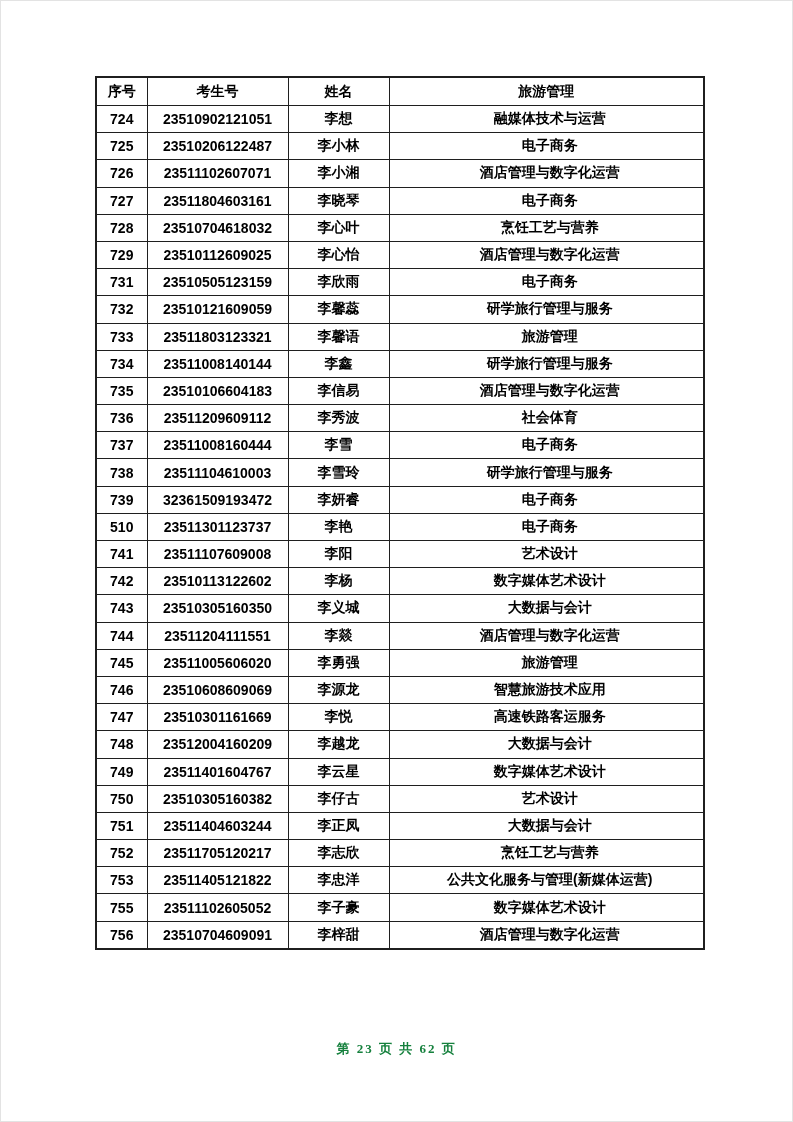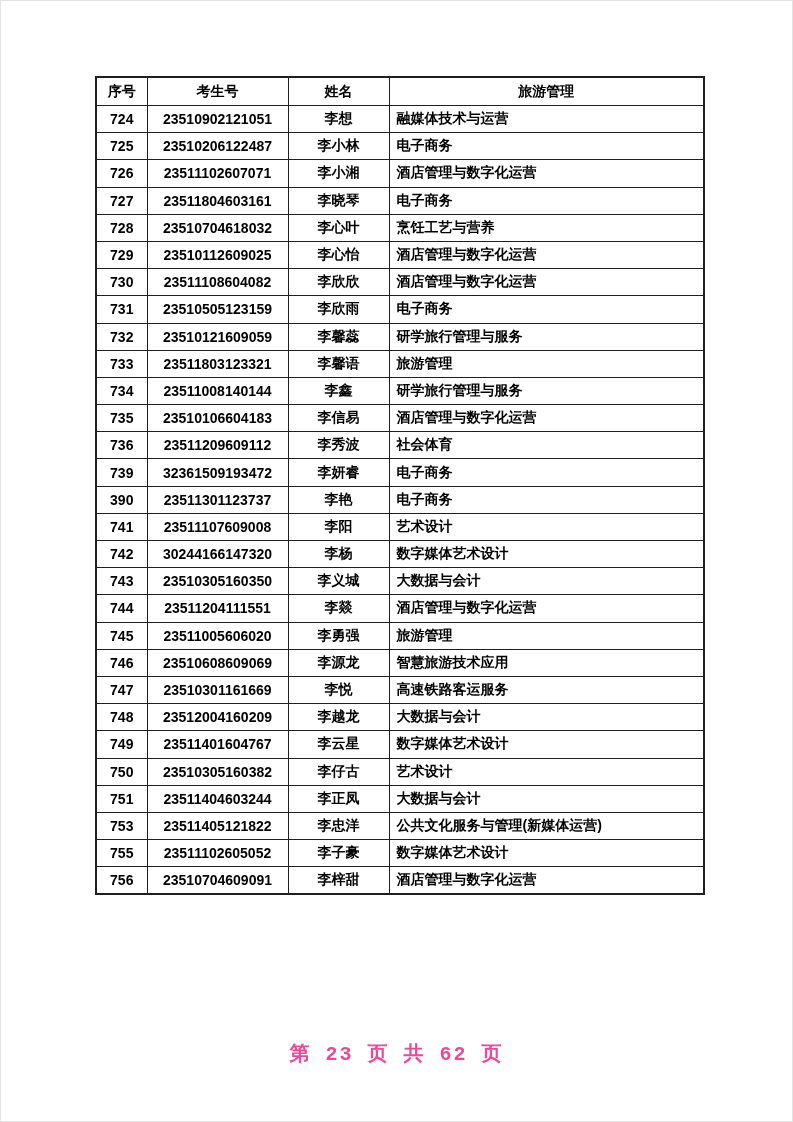--- a/index.html
+++ b/index.html
@@ -41,38 +41,38 @@
     text-align: center;
     vertical-align: middle;
     font-size: 14px;
   }
   table.roster td {
     height: 26.2px;
     vertical-align: middle;
     text-align: center;
   }
   table.roster td.c3 {
-    text-align: left;
+    text-align: center;
     padding-left: 7px;
   }
   col.col-index   { width: 51px;  }
   col.col-no      { width: 141px; }
   col.col-name    { width: 101px; }
   col.col-major   { width: 315px; }
   .footer {
     position: absolute;
     top: 1040px;
     left: 0;
     width: 100%;
     text-align: center;
-    font-family: Liberation Mono, monospace;
+    font-family: Liberation Serif, serif;
     font-weight: 700;
-    font-size: 20px;
+    font-size: 13px;
     letter-spacing: 2px;
-    color: #ec4899;
+    color: #15803d;
   }
 </style>
 </head>
 <body>
 
 <div class="page">
 
   <table class="roster">
     <colgroup>
       <col class="col-index">
@@ -119,26 +119,20 @@
           <td class="c2">李心叶</td>
           <td class="c3">烹饪工艺与营养</td>
         </tr>
         <tr>
           <td class="c0">729</td>
           <td class="c1">23510112609025</td>
           <td class="c2">李心怡</td>
           <td class="c3">酒店管理与数字化运营</td>
         </tr>
         <tr>
-          <td class="c0">730</td>
-          <td class="c1">23511108604082</td>
-          <td class="c2">李欣欣</td>
-          <td class="c3">酒店管理与数字化运营</td>
-        </tr>
-        <tr>
           <td class="c0">731</td>
           <td class="c1">23510505123159</td>
           <td class="c2">李欣雨</td>
           <td class="c3">电子商务</td>
         </tr>
         <tr>
           <td class="c0">732</td>
           <td class="c1">23510121609059</td>
           <td class="c2">李馨蕊</td>
           <td class="c3">研学旅行管理与服务</td>
@@ -161,40 +155,52 @@
           <td class="c2">李信易</td>
           <td class="c3">酒店管理与数字化运营</td>
         </tr>
         <tr>
           <td class="c0">736</td>
           <td class="c1">23511209609112</td>
           <td class="c2">李秀波</td>
           <td class="c3">社会体育</td>
         </tr>
         <tr>
+          <td class="c0">737</td>
+          <td class="c1">23511008160444</td>
+          <td class="c2">李雪</td>
+          <td class="c3">电子商务</td>
+        </tr>
+        <tr>
+          <td class="c0">738</td>
+          <td class="c1">23511104610003</td>
+          <td class="c2">李雪玲</td>
+          <td class="c3">研学旅行管理与服务</td>
+        </tr>
+        <tr>
           <td class="c0">739</td>
           <td class="c1">32361509193472</td>
           <td class="c2">李妍睿</td>
           <td class="c3">电子商务</td>
         </tr>
         <tr>
-          <td class="c0">390</td>
+          <td class="c0">510</td>
           <td class="c1">23511301123737</td>
           <td class="c2">李艳</td>
           <td class="c3">电子商务</td>
         </tr>
         <tr>
           <td class="c0">741</td>
           <td class="c1">23511107609008</td>
           <td class="c2">李阳</td>
           <td class="c3">艺术设计</td>
         </tr>
         <tr>
           <td class="c0">742</td>
-          <td class="c1">30244166147320</td>
+          <td class="c1">23510113122602</td>
           <td class="c2">李杨</td>
           <td class="c3">数字媒体艺术设计</td>
         </tr>
         <tr>
           <td class="c0">743</td>
           <td class="c1">23510305160350</td>
           <td class="c2">李义城</td>
           <td class="c3">大数据与会计</td>
         </tr>
         <tr>
@@ -239,20 +245,26 @@
           <td class="c2">李仔古</td>
           <td class="c3">艺术设计</td>
         </tr>
         <tr>
           <td class="c0">751</td>
           <td class="c1">23511404603244</td>
           <td class="c2">李正凤</td>
           <td class="c3">大数据与会计</td>
         </tr>
         <tr>
+          <td class="c0">752</td>
+          <td class="c1">23511705120217</td>
+          <td class="c2">李志欣</td>
+          <td class="c3">烹饪工艺与营养</td>
+        </tr>
+        <tr>
           <td class="c0">753</td>
           <td class="c1">23511405121822</td>
           <td class="c2">李忠洋</td>
           <td class="c3">公共文化服务与管理(新媒体运营)</td>
         </tr>
         <tr>
           <td class="c0">755</td>
           <td class="c1">23511102605052</td>
           <td class="c2">李子豪</td>
           <td class="c3">数字媒体艺术设计</td>

